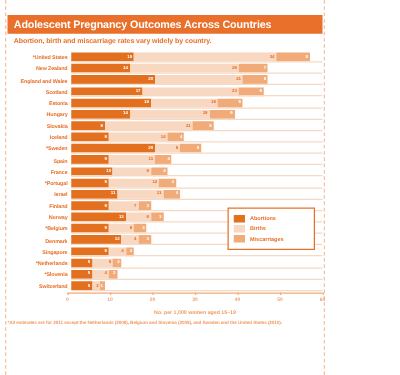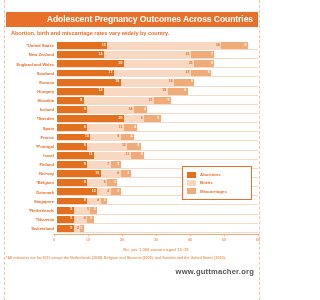--- a/index.html
+++ b/index.html
@@ -5,21 +5,21 @@
   html,body{margin:0;padding:0;}
   body{
     width:264px;height:300px;background:#ffffff;
     font-family:"Liberation Sans",sans-serif;
     color:#e2711d;overflow:hidden;position:relative;
   }
   .page{position:absolute;inset:0;padding:0 6px;box-sizing:border-box;}
   .dashed-l,.dashed-r{position:absolute;top:0;bottom:0;width:0;border-left:1px dashed #f3c4a4;}
   .dashed-l{left:4px;} .dashed-r{right:4px;}
 
-  .titlebar{margin-top:12px;background:#e8702a;padding:3px 5px 3px 5px;text-align:right;}
+  .titlebar{margin-top:12px;background:#e8702a;padding:3px 5px 3px 5px;}
   .title{font-size:8.6px;font-weight:bold;color:#ffffff;letter-spacing:-0.1px;line-height:1.1;}
   .subtitle{margin-top:3px;padding-left:5px;font-size:5.6px;font-weight:bold;color:#e8702a;letter-spacing:-0.05px;}
 
   .chart{position:relative;margin-top:5px;padding-left:0;}
   .row{display:flex;align-items:center;height:8.6px;margin-bottom:0.55px;}
   .rowlabel{
     width:48px;flex:0 0 48px;text-align:right;padding-right:3px;
     font-size:4.3px;font-weight:bold;color:#e8702a;letter-spacing:-0.1px;
     white-space:nowrap;overflow:hidden;
   }
@@ -453,14 +453,13 @@
         <span class="swatch" style="background: rgb(248, 216, 192);"></span>
         <span class="legtext">Births</span>
       </div>
       <div class="legitem">
         <span class="swatch" style="background: rgb(240, 171, 121);"></span>
         <span class="legtext">Miscarriages</span>
       </div>
     </div>
 
   <div class="footnote">*All estimates are for 2011 except the Netherlands (2008), Belgium and Slovenia (2009), and Sweden and the United States (2010).</div>
-  <div class="url">www.guttmacher.org</div>
 </div>
 
 </body></html>

